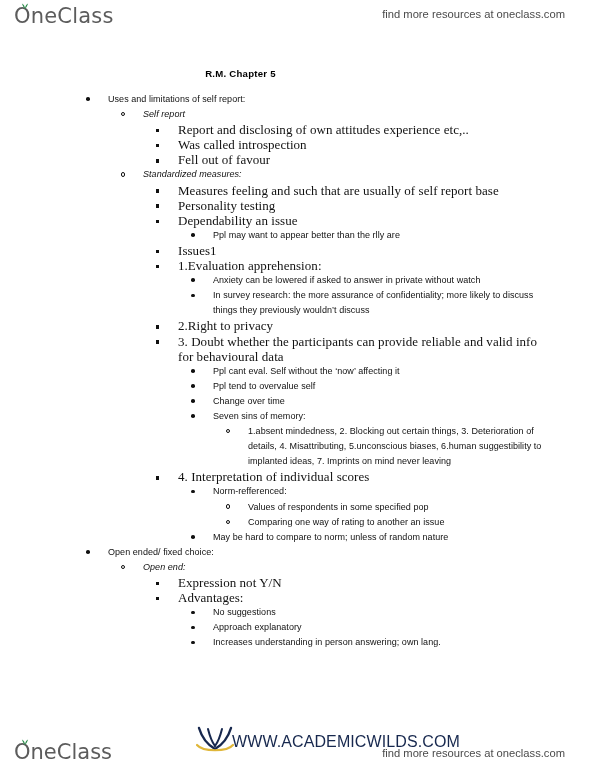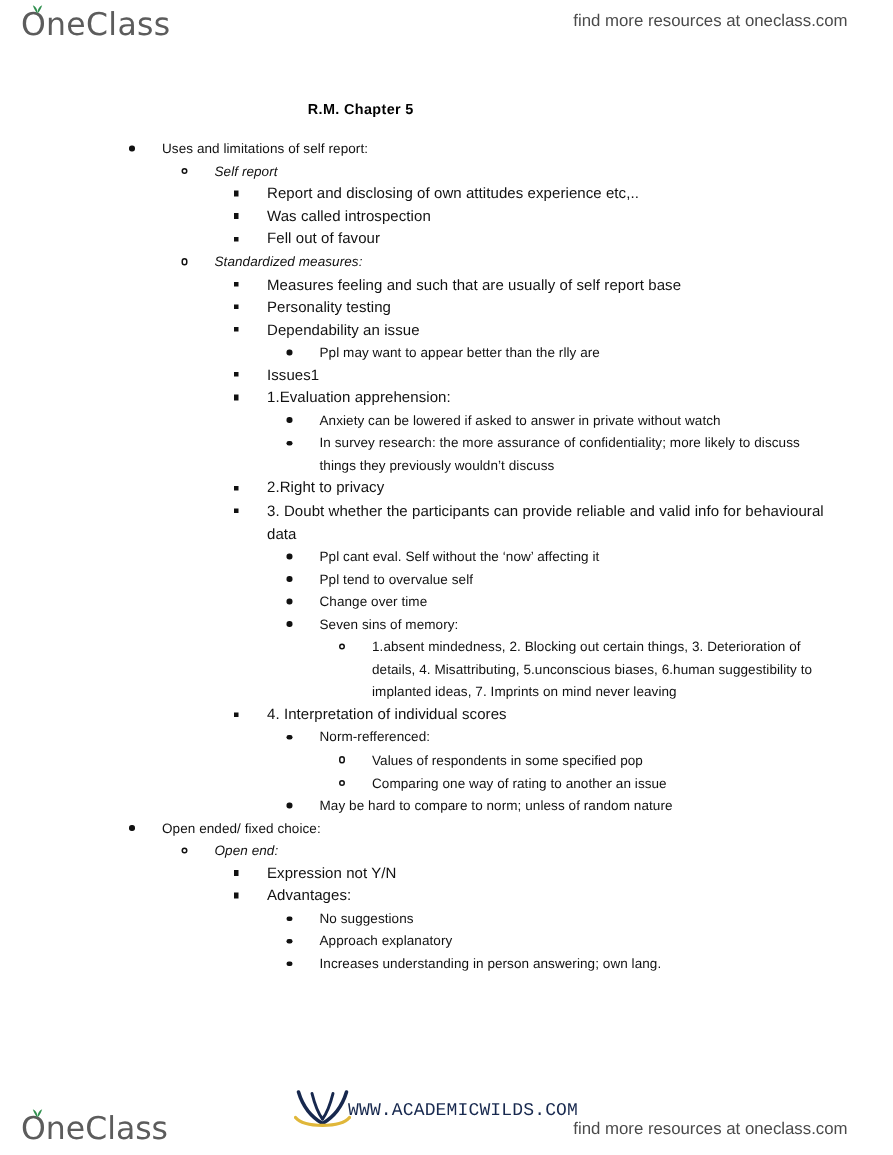--- a/index.html
+++ b/index.html
@@ -97,21 +97,21 @@
   
   .lvl1 { margin-left: 86px;  padding-left: 22px; max-width: 450px; }
   .lvl2 { margin-left: 121px; padding-left: 22px; max-width: 415px; font-style: italic; }
   .lvl3 { margin-left: 156px; padding-left: 22px; max-width: 380px; }
   .lvl4 { margin-left: 191px; padding-left: 22px; max-width: 345px; }
   .lvl5 { margin-left: 226px; padding-left: 22px; max-width: 310px; }
 
   
   .b-disc  { font-size: 9px; line-height: 15.1px; }
   .b-circ  { font-size: 9px; line-height: 15.1px; }
-  .b-sq    { font-size: 10px; line-height: 15.1px; }
+  .b-sq    { font-size: 13px; line-height: 15.1px; font-family: Liberation Serif, serif; }
 
   .sq-mark {
     display: inline-block;
     width: 3.4px;
     height: 3.4px;
     background: #111;
     vertical-align: middle;
     margin-bottom: 1px;
   }
   .disc-mark {
@@ -178,22 +178,22 @@
     position: absolute;
     left: 0;
     top: 2px;
     width: 38px;
     height: 30px;
   }
   .watermark .wm-text {
     position: absolute;
     left: 36px;
     top: 11px;
-    font-family: Liberation Mono, monospace;
-    font-size: 12px;
+    font-family: Liberation Sans, sans-serif;
+    font-size: 16px;
     letter-spacing: 0.1px;
     color: #17284e;
     white-space: nowrap;
   }
 </style>
 </head>
 <body>
 
 <div class="page-header">
   <div class="brand-logo">

